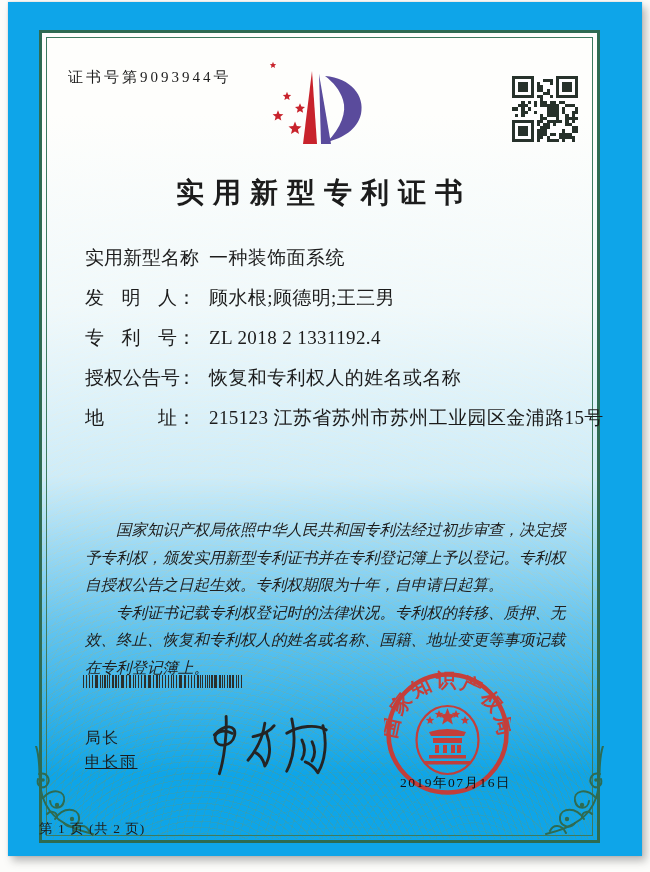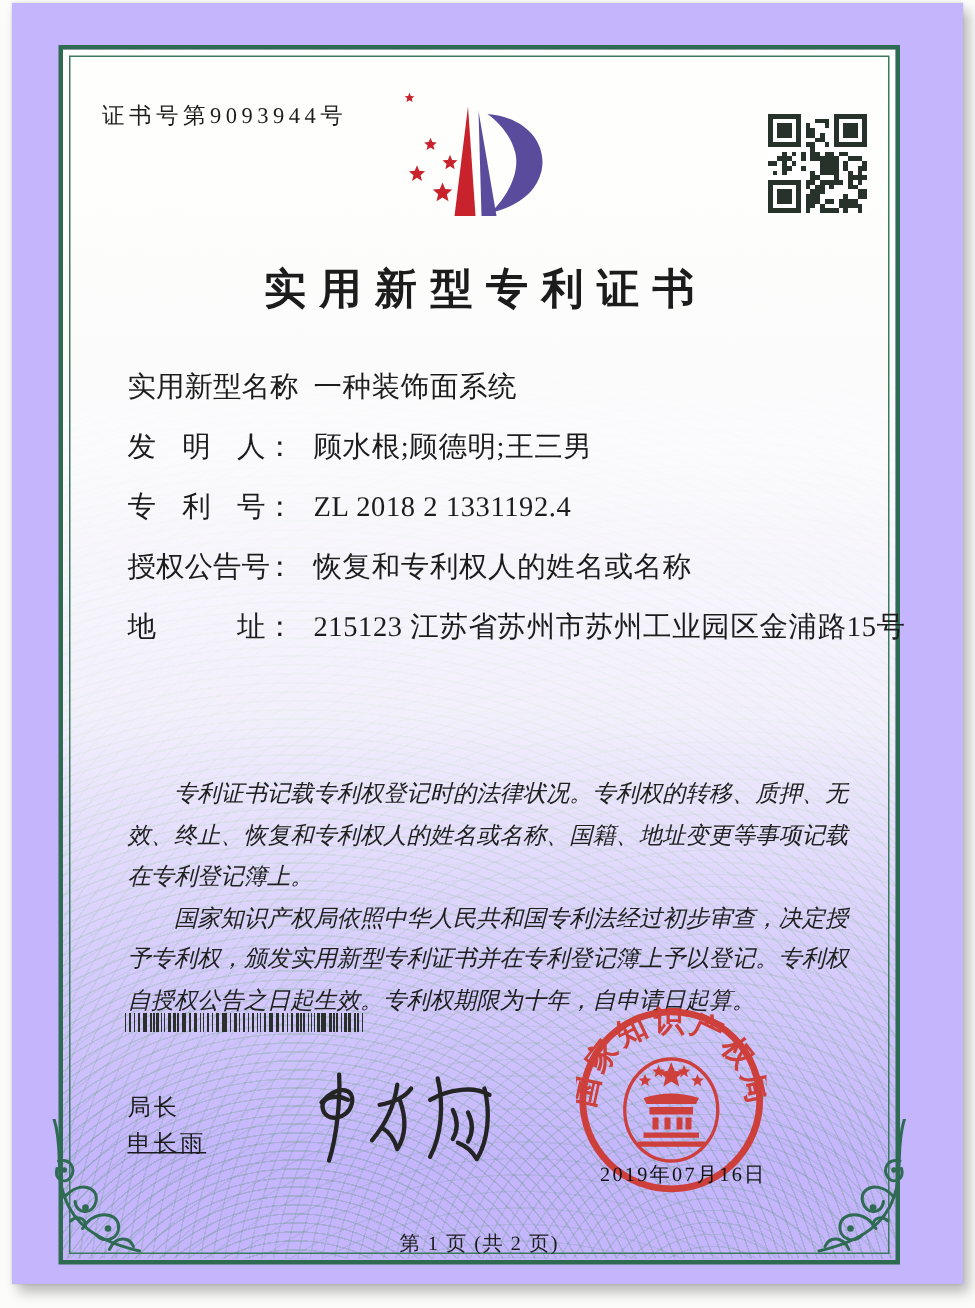--- a/index.html
+++ b/index.html
@@ -4,21 +4,21 @@
 <style>
   html,body{margin:0;padding:0;}
   body{
     width:650px;height:872px;position:relative;overflow:hidden;
     background:#fcfcfa;
     font-family:"Liberation Serif","DejaVu Serif",serif;
     color:#1c1c1c;
   }
   .paper{
     position:absolute;left:8px;top:2px;width:634px;height:854px;
-    background:#c4b5fd;
+    background:#0ea5e9;
     box-shadow:4px 5px 8px rgba(60,60,60,.35), 0 0 2px rgba(0,0,0,.15);
   }
   
   .guilloche{
     position:absolute;left:34px;top:31px;width:555px;height:806px;
     background:
       repeating-radial-gradient(circle at 28% 112%, rgba(96,150,120,.30) 0 1px, rgba(0,0,0,0) 1px 6px),
       repeating-radial-gradient(circle at 78% 106%, rgba(96,150,120,.22) 0 1px, rgba(0,0,0,0) 1px 8px),
       repeating-radial-gradient(circle at 55% 130%, rgba(96,150,120,.16) 0 1px, rgba(0,0,0,0) 1px 11px);
   }
@@ -51,21 +51,21 @@
     font-size:15.5px;line-height:27.5px;font-style:italic;color:#202020;
   }
   .body-paras p{margin:0;text-indent:2em;}
 
   .barcode{position:absolute;left:75px;top:673px;z-index:4;}
   .director-title{position:absolute;left:77px;top:726px;font-size:15.5px;letter-spacing:2px;z-index:4;}
   .director-name{position:absolute;left:77px;top:750px;font-size:15.5px;letter-spacing:2px;z-index:4;text-decoration:underline;}
   .signature{position:absolute;left:176px;top:706px;z-index:5;}
   .seal{position:absolute;left:376px;top:668px;z-index:5;opacity:.93;}
   .seal-date{position:absolute;left:392px;top:772px;font-size:13.5px;letter-spacing:1.5px;z-index:6;color:#111;}
-  .page-footer{position:absolute;left:31px;top:818px;width:561px;text-align:center;font-size:13.5px;letter-spacing:1px;z-index:4;}
+  .page-footer{position:absolute;left:31px;top:818px;width:561px;font-size:13.5px;letter-spacing:1px;z-index:4;}
 </style>
 </head>
 <body>
 
 <div class="paper">
 
   <div class="guilloche"></div>
   <div class="frame-outer"></div>
   <div class="frame-inner"></div>
 
@@ -277,22 +277,22 @@
     </div>
     <div class="frow">
       <span class="flabel">授权公告号</span><span class="fcolon">：</span><span class="fvalue">恢复和专利权人的姓名或名称</span>
     </div>
     <div class="frow">
       <span class="flabel">地址</span><span class="fcolon">：</span><span class="fvalue">215123 江苏省苏州市苏州工业园区金浦路15号</span>
     </div>
   </div>
 
   <div class="body-paras">
+    <p>国家知识产权局依照中华人民共和国专利法经过初步审查，决定授予专利权，颁发实用新型专利证书并在专利登记簿上予以登记。专利权自授权公告之日起生效。专利权期限为十年，自申请日起算。</p>
     <p>专利证书记载专利权登记时的法律状况。专利权的转移、质押、无效、终止、恢复和专利权人的姓名或名称、国籍、地址变更等事项记载在专利登记簿上。</p>
-    <p>国家知识产权局依照中华人民共和国专利法经过初步审查，决定授予专利权，颁发实用新型专利证书并在专利登记簿上予以登记。专利权自授权公告之日起生效。专利权期限为十年，自申请日起算。</p>
   </div>
 
   <svg class="barcode" width="162" height="13" viewBox="0 0 162 13" shape-rendering="crispEdges">
     <g id="barcode-bars" fill="#2b2f2c">
         <rect x="0" y="0" width="1" height="13"></rect>
         <rect x="3" y="0" width="1" height="13"></rect>
         <rect x="6" y="0" width="1" height="13"></rect>
         <rect x="9" y="0" width="1" height="13"></rect>
         <rect x="12" y="0" width="3" height="13"></rect>
         <rect x="17" y="0" width="1" height="13"></rect>

